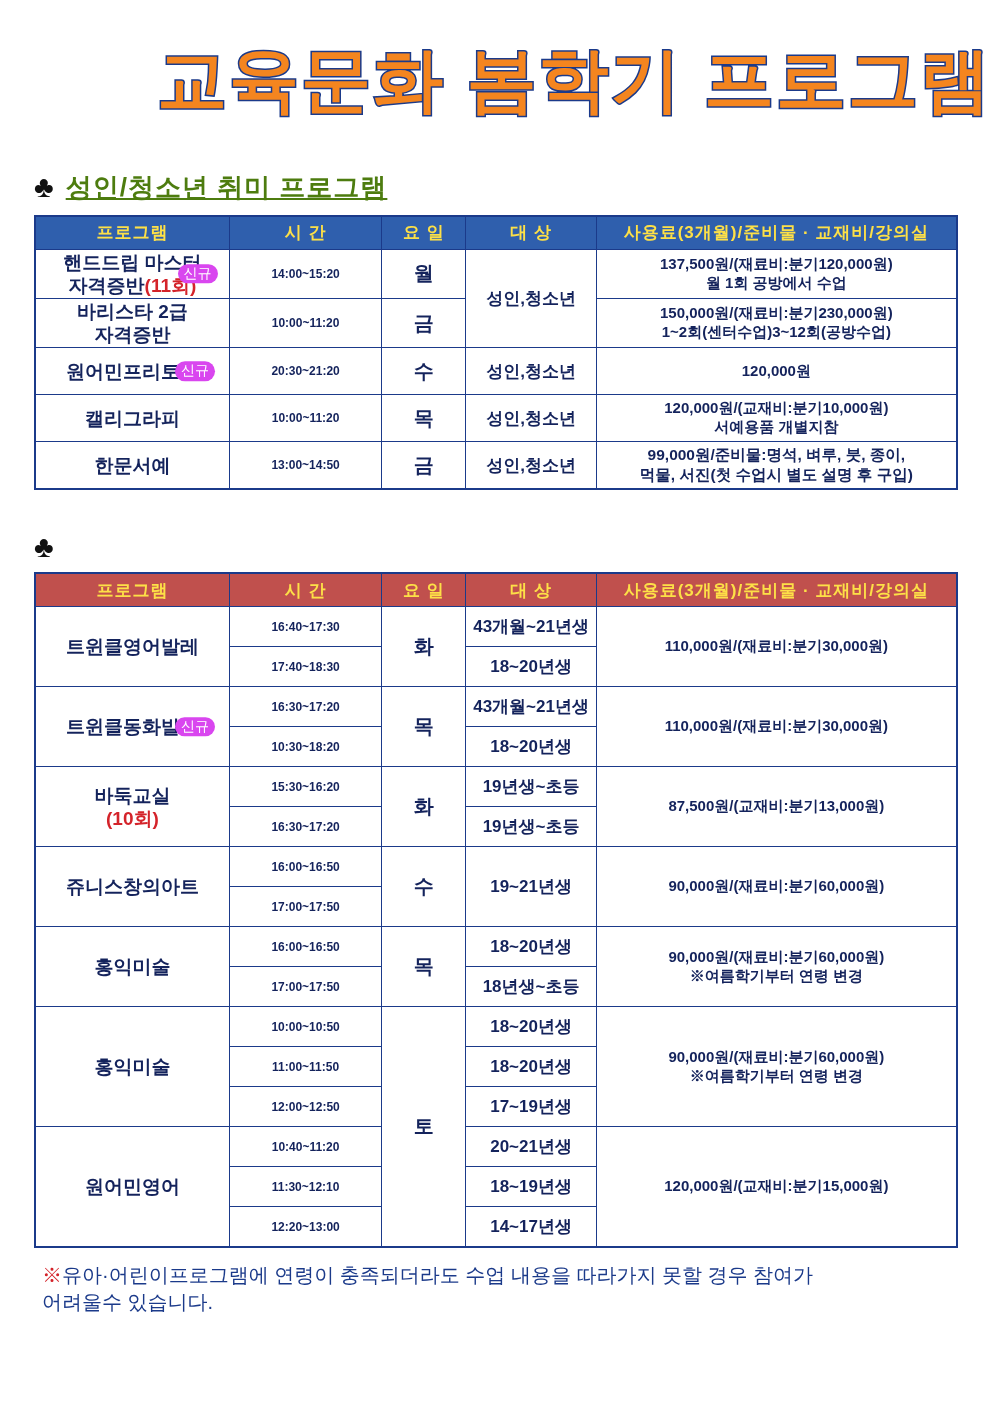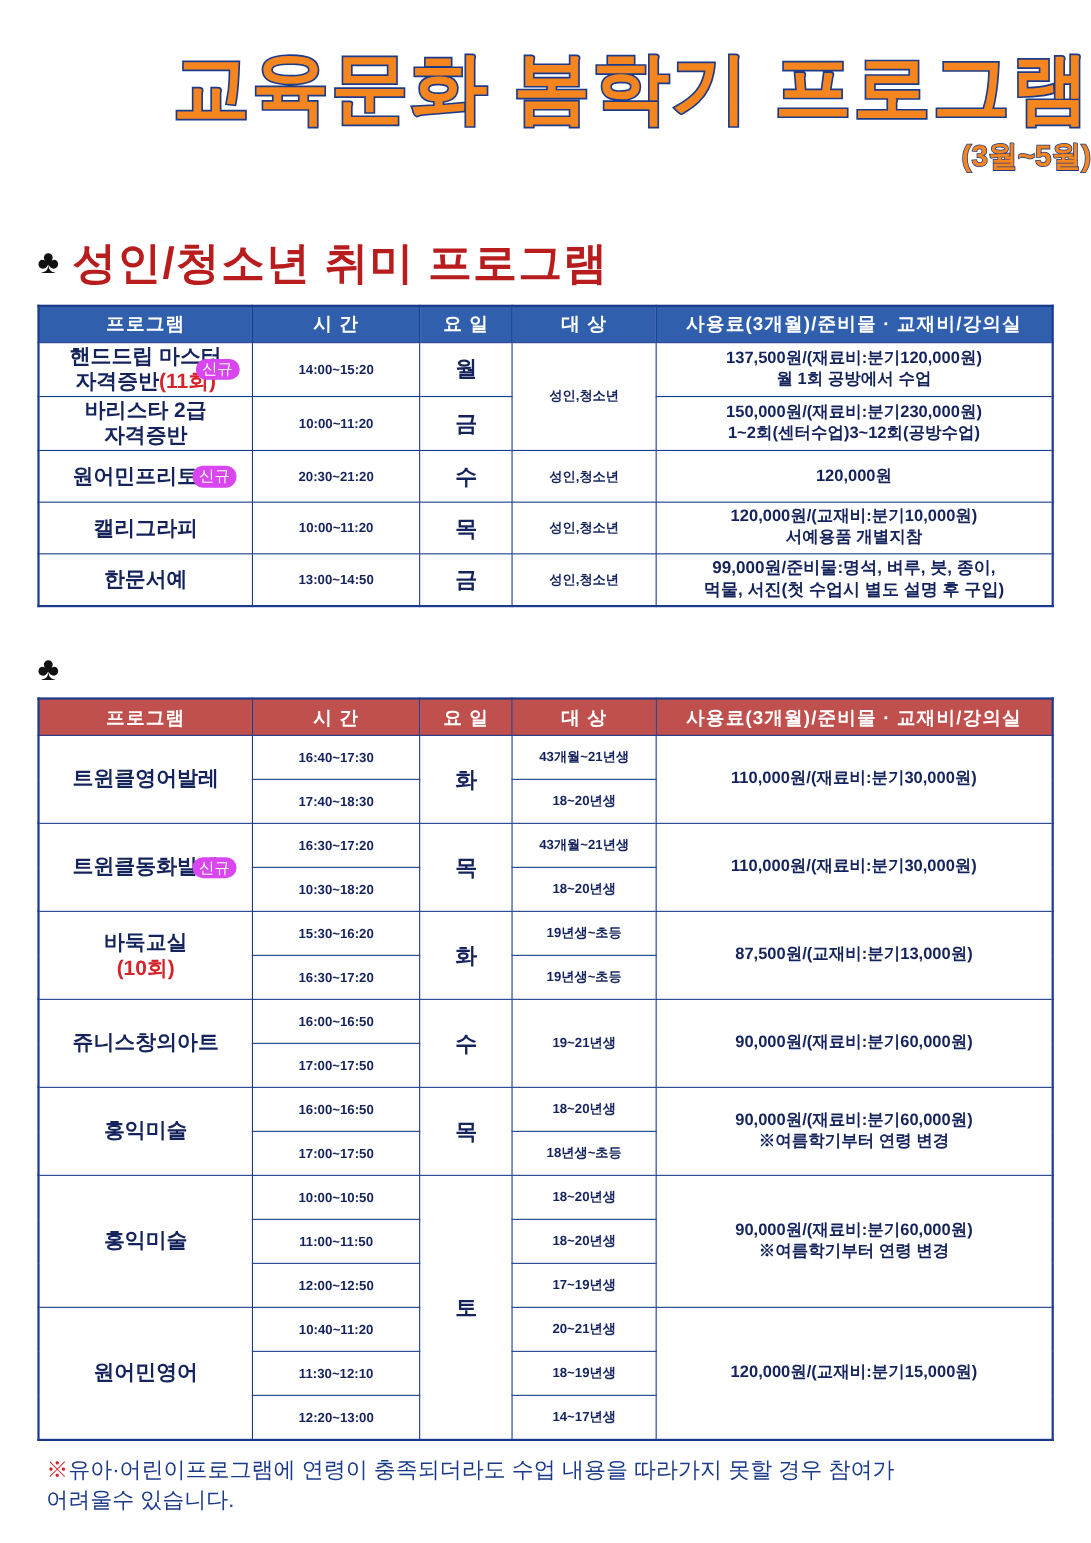--- a/index.html
+++ b/index.html
@@ -46,24 +46,25 @@
     align-items: center;
     gap: 12px;
     margin: 0 0 10px 34px;
   }
   .club-icon {
     font-size: 30px;
     color: #111111;
     line-height: 1;
   }
   .section-title {
-    font-size: 40px;
+    font-size: 26px;
     font-weight: bold;
-    color: #b91c1c;
+    color: #4d7c0f;
     letter-spacing: 1px;
+    text-decoration: underline;
   }
 
   .section-1 { margin-top: 52px; }
   .section-2 { margin-top: 42px; }
 
   
   table {
     border-collapse: collapse;
     margin: 0 auto;
     table-layout: fixed;
@@ -73,39 +74,39 @@
     border: 2px solid #1b3a8a;
   }
   .tbl td, .tbl th {
     border: 1px solid #1b3a8a;
     text-align: center;
     vertical-align: middle;
     font-weight: bold;
     color: #14235c;
   }
   .tbl thead th {
-    color: #ffffff;
+    color: #fde047;
     font-size: 17px;
     height: 30px;
     letter-spacing: 1px;
     margin-top: 24px;
   }
   .t1 thead th { background: #2f5fad; }
   .t2 thead th { background: #c0504d; }
 
   .col-prog { width: 194px; }
   .col-time { width: 152px; }
   .col-day  { width: 84px; }
   .col-tgt  { width: 130px; }
   .col-fee  { width: 360px; }
 
   .cell-prog { font-size: 19px; line-height: 1.22; position: relative; }
   .cell-time { font-size: 12px; }
   .cell-day  { font-size: 20px; }
-  .cell-tgt  { font-size: 12px; }
+  .cell-tgt  { font-size: 17px; }
   .cell-fee  { font-size: 15px; line-height: 1.25; }
   .fee-sm    { font-size: 15.5px; line-height: 1.3; }
 
   .red { color: #d4232a; }
 
   .badge-new {
     display: inline-block;
     position: absolute;
     right: -16px;
     top: 50%;
@@ -134,21 +135,20 @@
     line-height: 1.35;
     max-width: 910px;
   }
   .footnote .mark { color: #d4232a; }
 </style>
 </head>
 <body>
 
 <div class="title-wrap">
   <div class="main-title">교육문화 봄학기 프로그램</div>
-  <div class="sub-title">(3월~5월)</div>
 </div>
 
 <div class="section-1">
   <div class="section-head">
     <span class="club-icon">♣</span>
     <span class="section-title">성인/청소년 취미 프로그램</span>
   </div>
 
   <table class="tbl t1">
     <colgroup>

